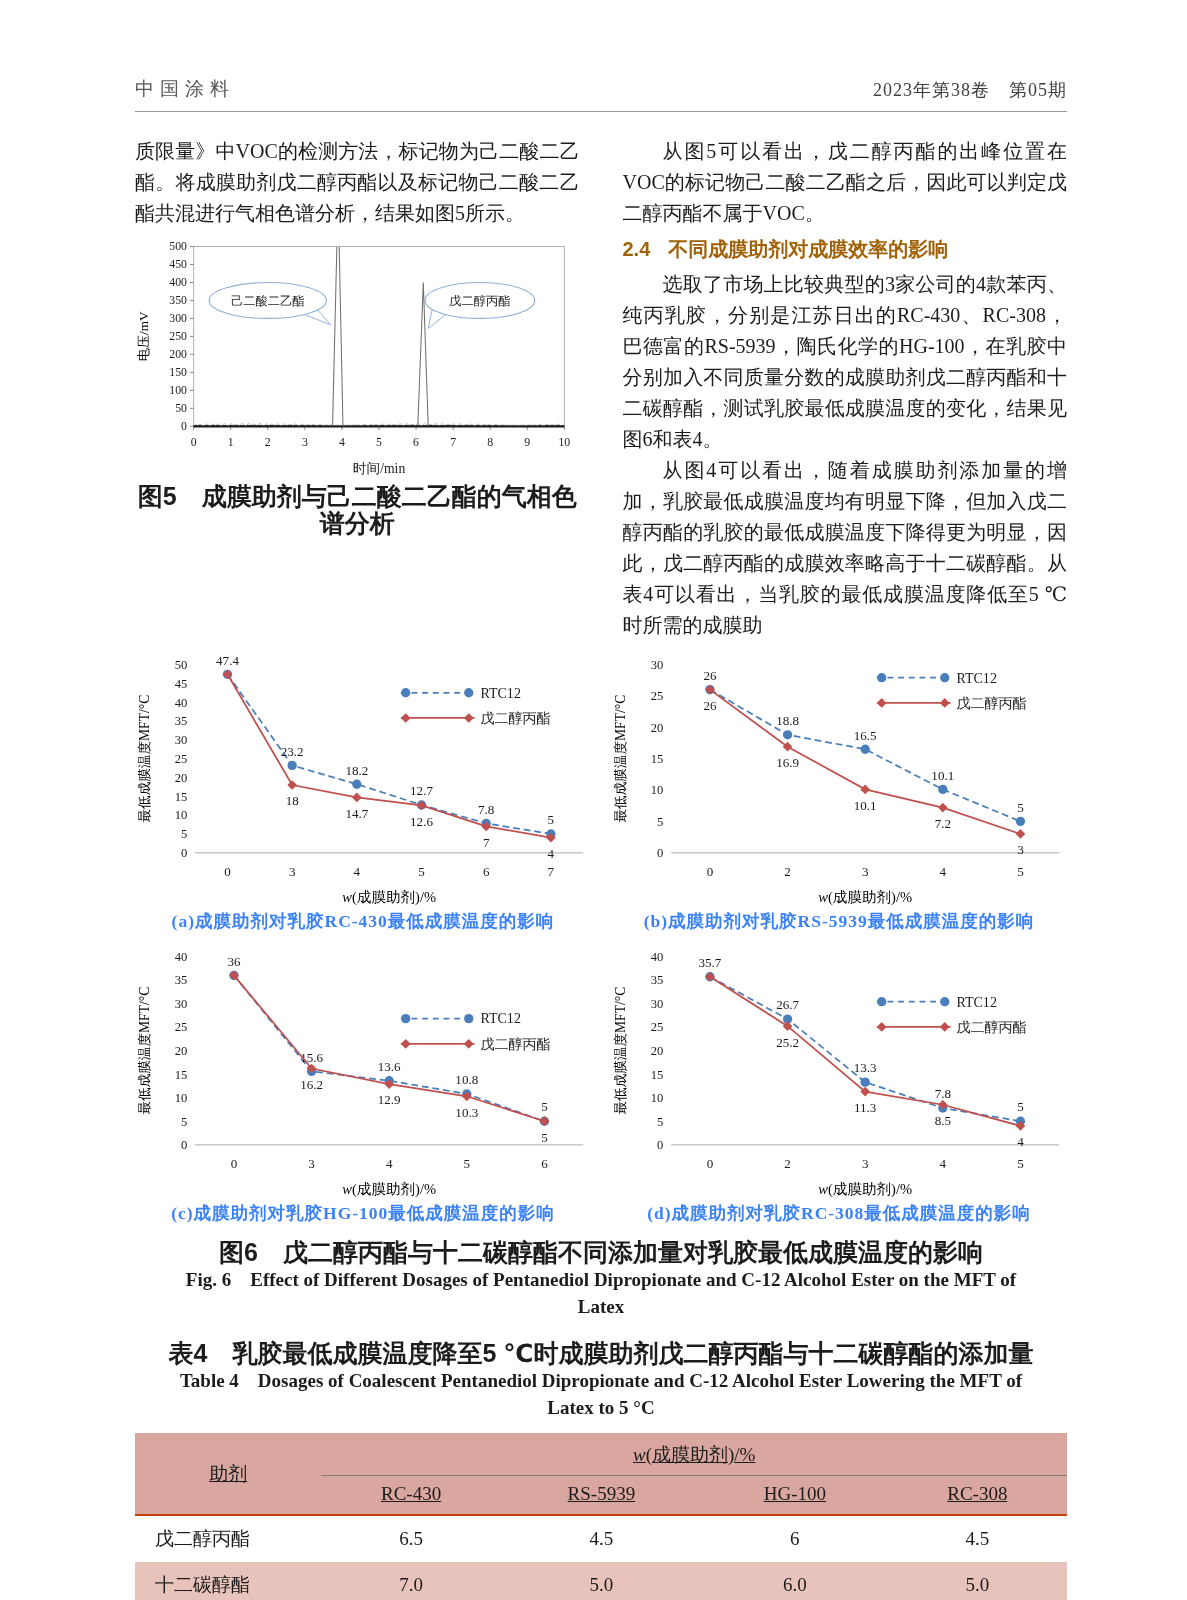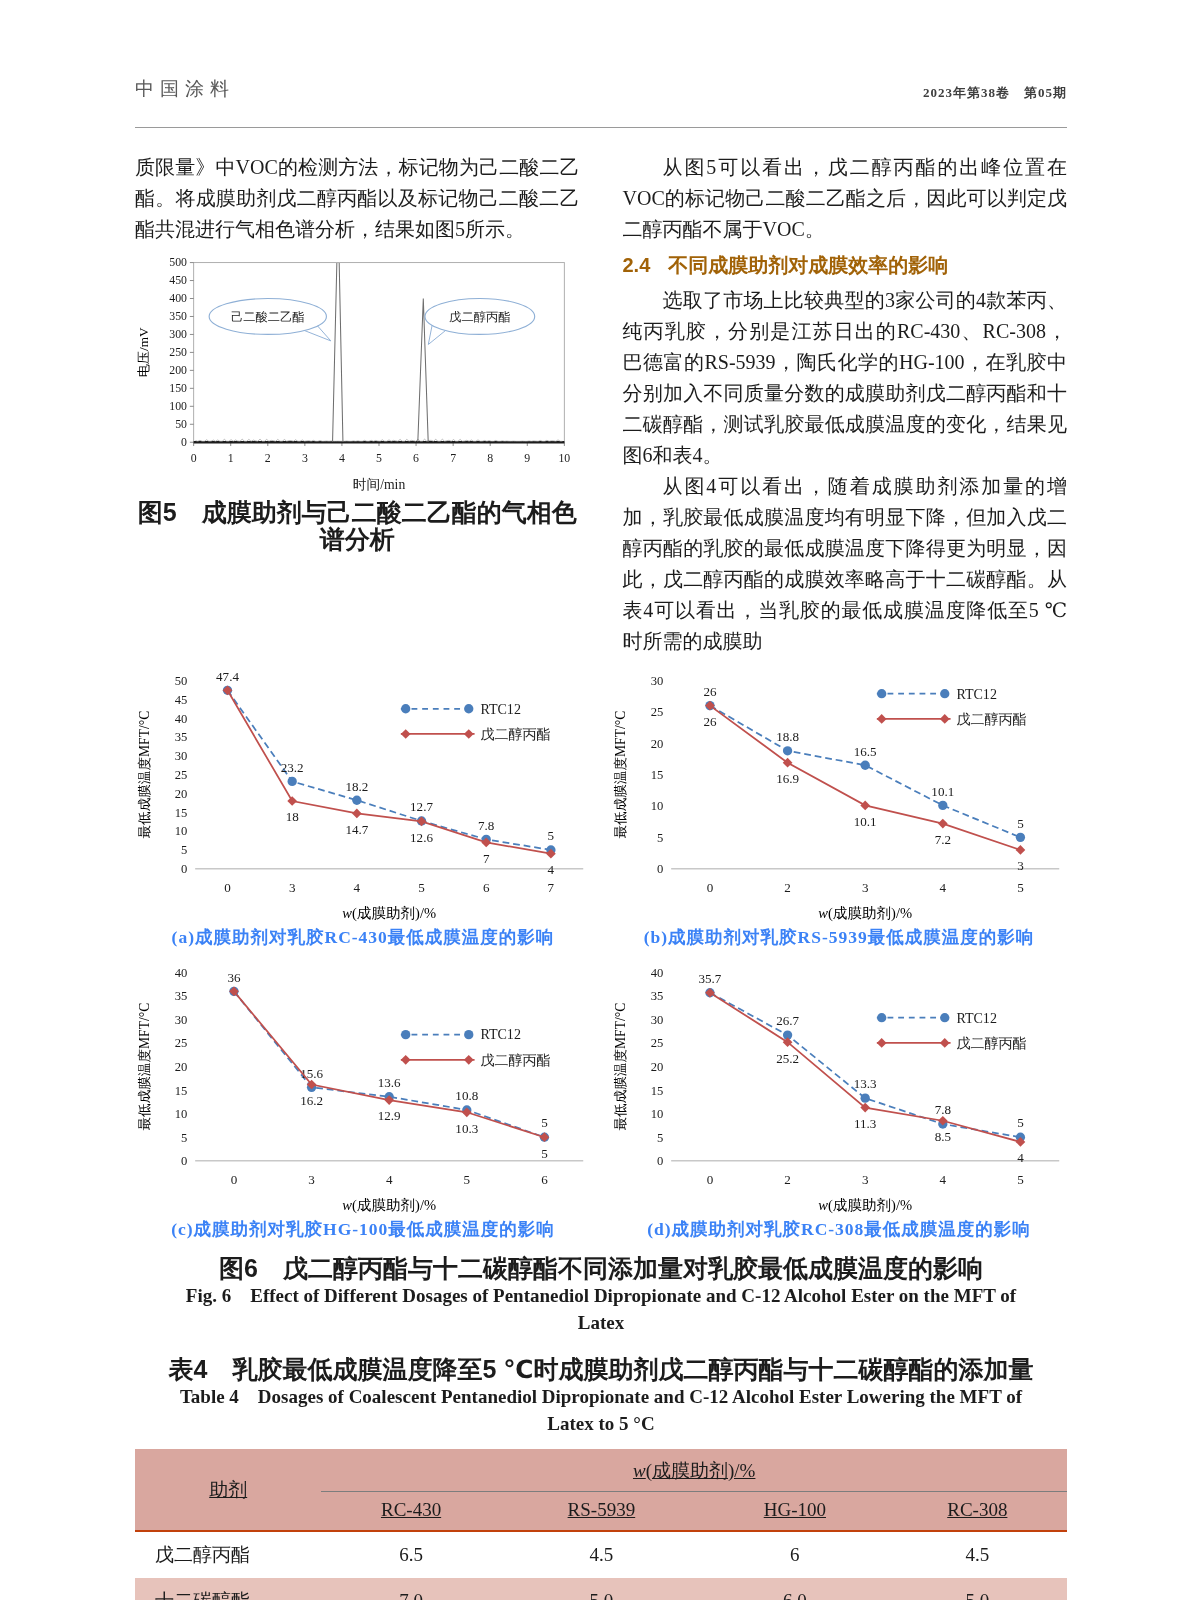--- a/index.html
+++ b/index.html
@@ -5,23 +5,23 @@
   html,body{margin:0;padding:0;background:#e8e8e8;}
   .page{
     position:relative; width:1187px; height:1600px; margin:0 auto;
     background:#ffffff; overflow:hidden;
     font-family:"Liberation Serif","DejaVu Serif",serif;
     color:#1c1c1c;
   }
   .content{padding:76px 120px 0 135px;}
   
   .pagehead{display:flex; justify-content:space-between; align-items:flex-end;
-    border-bottom:1px solid #9a9a9a; padding-bottom:25px;}
+    border-bottom:1px solid #9a9a9a; padding-bottom:9px;}
   .journal{font-size:19px; letter-spacing:6px; color:#595959; font-family:"Liberation Sans","DejaVu Sans",sans-serif;}
-  .issue{font-size:13px; color:#3f3f3f; letter-spacing:1px;font-weight:bold;}
+  .issue{font-size:18px; color:#3f3f3f; letter-spacing:1px;}
   
   .cols{display:flex; gap:43px; margin-top:24px;}
   .col{flex:1 1 0; min-width:0;}
   .body-text{font-size:20px; line-height:31px; text-align:justify; margin:0;}
   .indent{text-indent:2em;}
   .sec{margin:7px 0 6px 0; font-family:"Liberation Sans","DejaVu Sans",sans-serif;
     font-weight:bold; font-size:20px; color:#a16207;}
   .sec .num{margin-right:18px;}
   
   figure{margin:10px 0 0 0; text-align:center;}

